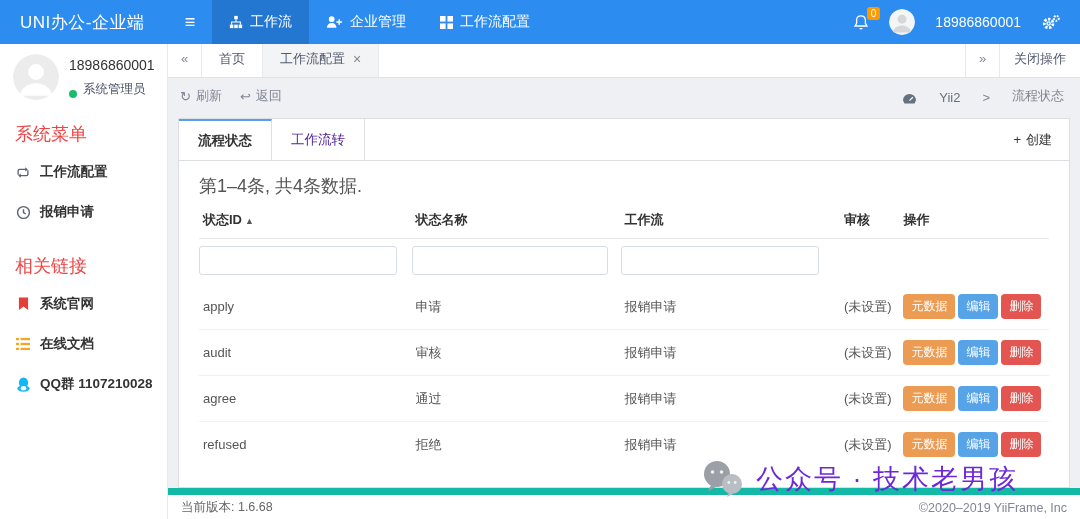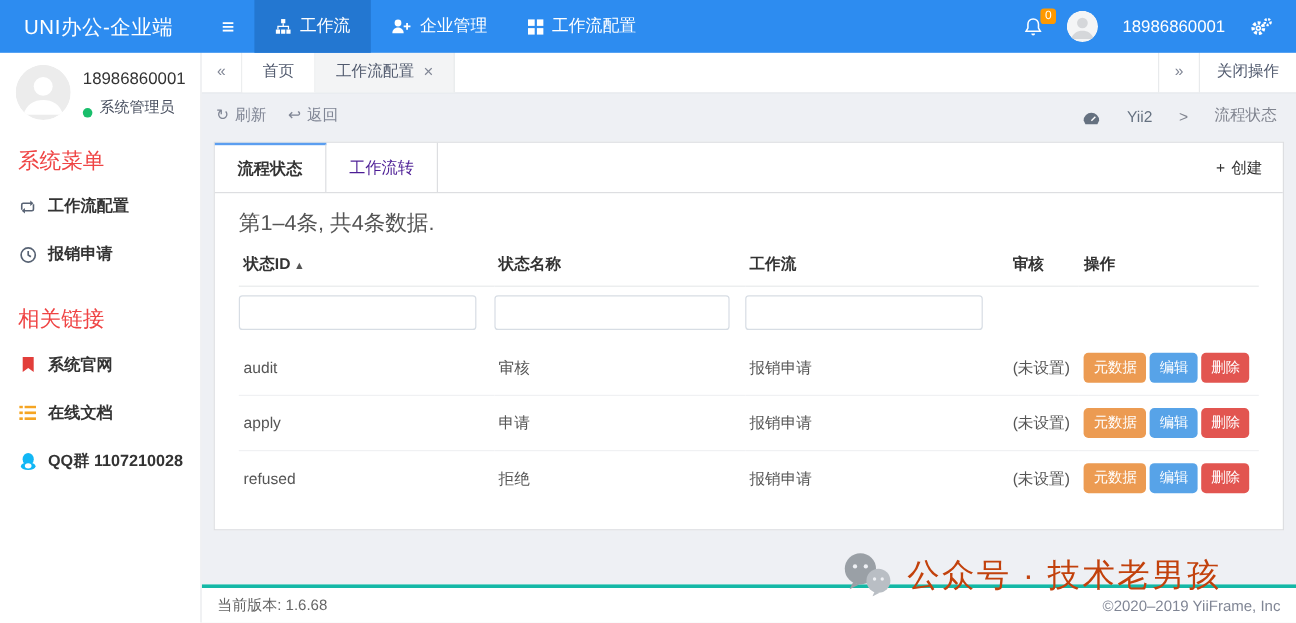--- a/index.html
+++ b/index.html
@@ -62,23 +62,23 @@
   .grid th .sort { font-size:9px; color:#555; margin-left:3px; }
   .grid td { padding:10px 4px; border-bottom:1px solid #f0f1f3; }
   .grid tr.filters td { padding:7px 4px 9px 0; border-bottom:1px solid #e8eaec; }
   .grid tr:last-child td { border-bottom:none; }
   .filter-input { width:96%; max-width:198px; height:29px; border:1px solid #d7dde4; border-radius:3px; padding:0 8px; font-size:13px; outline:none; }
   .btn { display:inline-block; padding:4px 8px; border-radius:4px; color:#fff; font-size:12px; margin-right:3px; cursor:pointer; white-space:nowrap; }
   .btn-meta { background:#ec9b52; }
   .btn-edit { background:#57a3e8; }
   .btn-del  { background:#e25550; }
 
-  .watermark { position:absolute; right:62px; bottom:22px; display:flex; align-items:center; gap:11px; color:#c2410c; font-size:27px; letter-spacing:2px; z-index:15;text-align:right; }
-
-  .footer { flex:0 0 auto; height:32px; background:#fff; border-top:3px solid #14b8a6; display:flex; align-items:center; padding:0 13px; font-size:12.5px; color:#666; }
+  .watermark { position:absolute; right:62px; bottom:22px; display:flex; align-items:center; gap:11px; color:#6d28d9; font-size:27px; letter-spacing:2px; z-index:15;text-align:right; }
+
+  .footer { flex:0 0 auto; height:32px; background:#fff; border-top:7px solid #14b8a6; display:flex; align-items:center; padding:0 13px; font-size:12.5px; color:#666; }
   .footer .copyright { margin-left:auto; color:#808695; }
 
   svg { display:block; }
 </style>
 </head>
 <body>
 
 <div class="navbar">
   <div class="brand">UNI办公-企业端</div>
   <div class="nav-toggle">
@@ -313,31 +313,40 @@
             <tr class="filters">
               <td><input class="filter-input" value="" style=""></td>
               <td><input class="filter-input" value="" style=""></td>
               <td><input class="filter-input" value="" style=""></td>
               <td></td>
               <td></td>
             </tr>
           </thead>
           <tbody>
             <tr>
+              <td><span>apply</span></td>
+              <td><span>申请</span></td>
+              <td><span>报销申请</span></td>
+              <td><span>(未设置)</span></td>
+              <td>
+                <a class="btn btn-meta">元数据</a><a class="btn btn-edit">编辑</a><a class="btn btn-del">删除</a>
+              </td>
+            </tr>
+            <tr>
               <td><span>audit</span></td>
               <td><span>审核</span></td>
               <td><span>报销申请</span></td>
               <td><span>(未设置)</span></td>
               <td>
                 <a class="btn btn-meta">元数据</a><a class="btn btn-edit">编辑</a><a class="btn btn-del">删除</a>
               </td>
             </tr>
             <tr>
-              <td><span>apply</span></td>
-              <td><span>申请</span></td>
+              <td><span>agree</span></td>
+              <td><span>通过</span></td>
               <td><span>报销申请</span></td>
               <td><span>(未设置)</span></td>
               <td>
                 <a class="btn btn-meta">元数据</a><a class="btn btn-edit">编辑</a><a class="btn btn-del">删除</a>
               </td>
             </tr>
             <tr>
               <td><span>refused</span></td>
               <td><span>拒绝</span></td>
               <td><span>报销申请</span></td>

